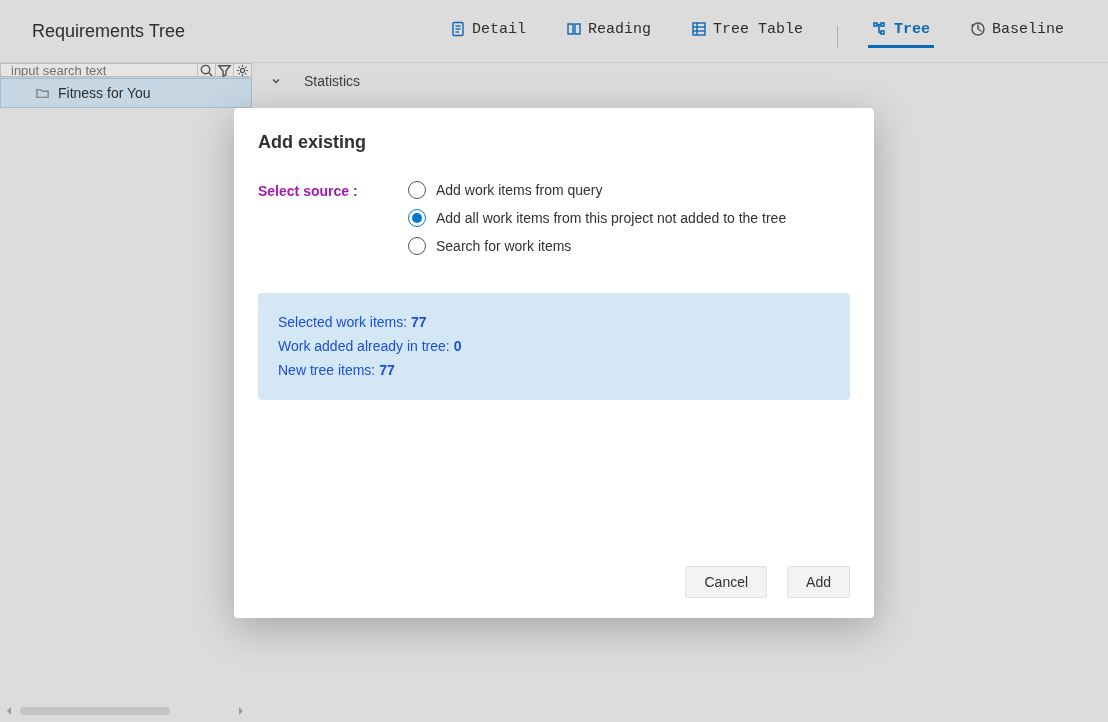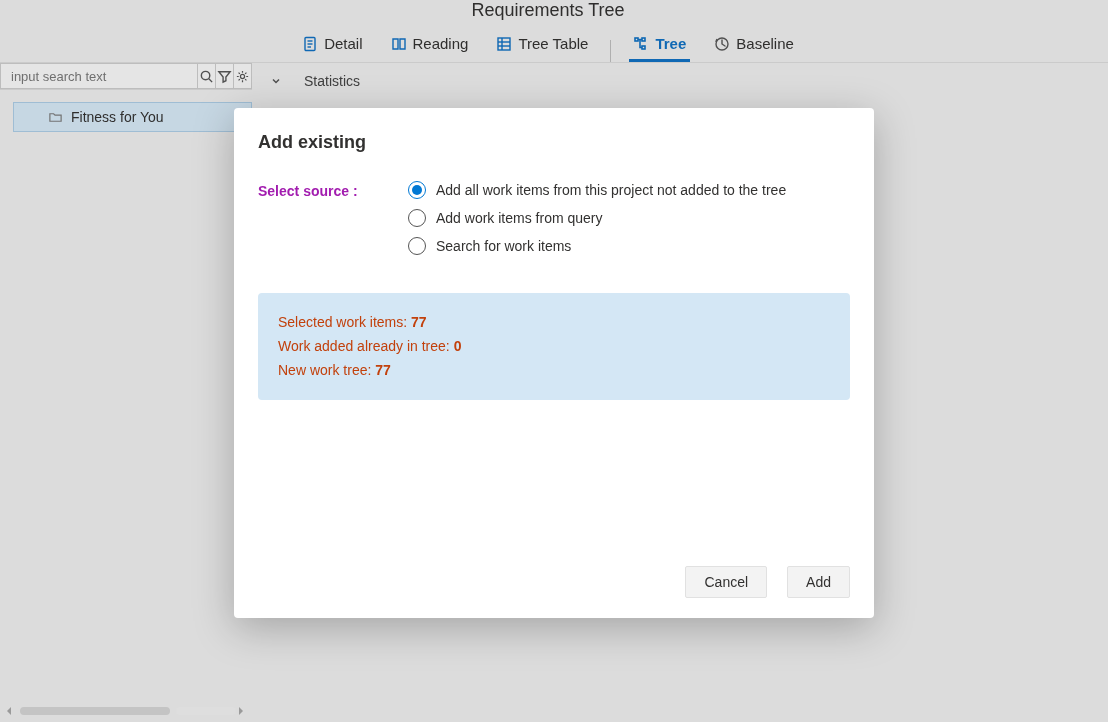--- a/index.html
+++ b/index.html
@@ -13,33 +13,33 @@
     font-size: 14px;
     color: #323130;
   }
 
   
   .header {
     display: flex;
     align-items: center;
     justify-content: space-between;
     height: 62px;
-    padding: 0 44px 0 32px;
+    padding: 0 32px 0 32px;
     background: #e8e8e8;
-    flex-direction: column;
   }
   .page-title {
     font-size: 18px;
     font-weight: 400;
     color: #323130;
   }
   .tabs {
     display: flex;
     align-items: flex-end;
-    gap: 4px;
+    gap: 16px;
+    font-family: Liberation Mono, monospace;
   }
   .tab {
     display: flex;
     align-items: center;
     gap: 6px;
     padding: 6px 12px 10px 12px;
     cursor: pointer;
     color: #323130;
     font-size: 15px;
     position: relative;
@@ -66,21 +66,21 @@
     display: flex;
     background: #e8e8e8;
   }
   .left-pane {
     width: 252px;
     flex-shrink: 0;
   }
   .search-row {
     display: flex;
     align-items: stretch;
-    height: 28px;
+    height: 16px;
     border-top: 1px solid #d6d6d6;
     border-bottom: 1px solid #d6d6d6;
   }
   .search-input {
     flex: 1;
     border: 1px solid #c8c8c8;
     background: #f2f2f2;
     padding: 0 10px;
     font-size: 13px;
     color: #666;
@@ -93,22 +93,21 @@
     justify-content: center;
     border: 1px solid #c8c8c8;
     border-left: none;
     background: #f2f2f2;
     cursor: pointer;
     color: #555;
   }
   .icon-btn svg { width: 15px; height: 15px; }
 
   .tree-area {
-    padding-top: 12px;
-    margin-left: 13px;
+    padding-top: 0;
   }
   .tree-item {
     display: flex;
     align-items: center;
     gap: 8px;
     height: 30px;
     padding-left: 34px;
     background: #d1e3f0;
     border: 1px solid #a8c8e0;
     cursor: pointer;
@@ -197,21 +196,21 @@
     display: none;
   }
   .radio.selected .dot { display: block; }
 
   .info-box {
     background: #d4e7f5;
     border-radius: 4px;
     padding: 18px 20px;
     font-size: 14px;
     line-height: 1.7;
-    color: #c2410c;
+    color: #1d4ed8;
   }
   .info-box b { font-weight: 600; }
 
   .modal-footer {
     margin-top: auto;
     display: flex;
     justify-content: flex-end;
     gap: 20px;
   }
   .btn {
@@ -357,49 +356,49 @@
 </div>
 
 <div class="modal-backdrop">
   <div class="modal">
     <div class="modal-title">Add existing</div>
 
     <div class="form-row">
       <div class="form-label">Select source :</div>
       <div class="form-content">
         <div class="radio-row">
+          <span class="radio"></span>
+          <span>Add work items from query</span>
+        </div>
+        <div class="radio-row">
           <span class="radio selected">
               <span class="dot"></span>
             </span>
           <span>Add all work items from this project not added to the tree</span>
-        </div>
-        <div class="radio-row">
-          <span class="radio"></span>
-          <span>Add work items from query</span>
         </div>
         <div class="radio-row">
           <span class="radio"></span>
           <span>Search for work items</span>
         </div>
       </div>
     </div>
 
     <div class="form-row">
       <div class="form-content">
         <div class="info-box">
           <div>
             <span>Selected work items:</span>
             <b>77</b>
           </div>
           <div>
             <span>Work added already in tree:</span>
             <b>0</b>
           </div>
           <div>
-            <span>New work tree:</span>
+            <span>New tree items:</span>
             <b>77</b>
           </div>
         </div>
       </div>
     </div>
 
     <div class="modal-footer">
       <button class="btn">Cancel</button>
       <button class="btn">Add</button>
     </div>

